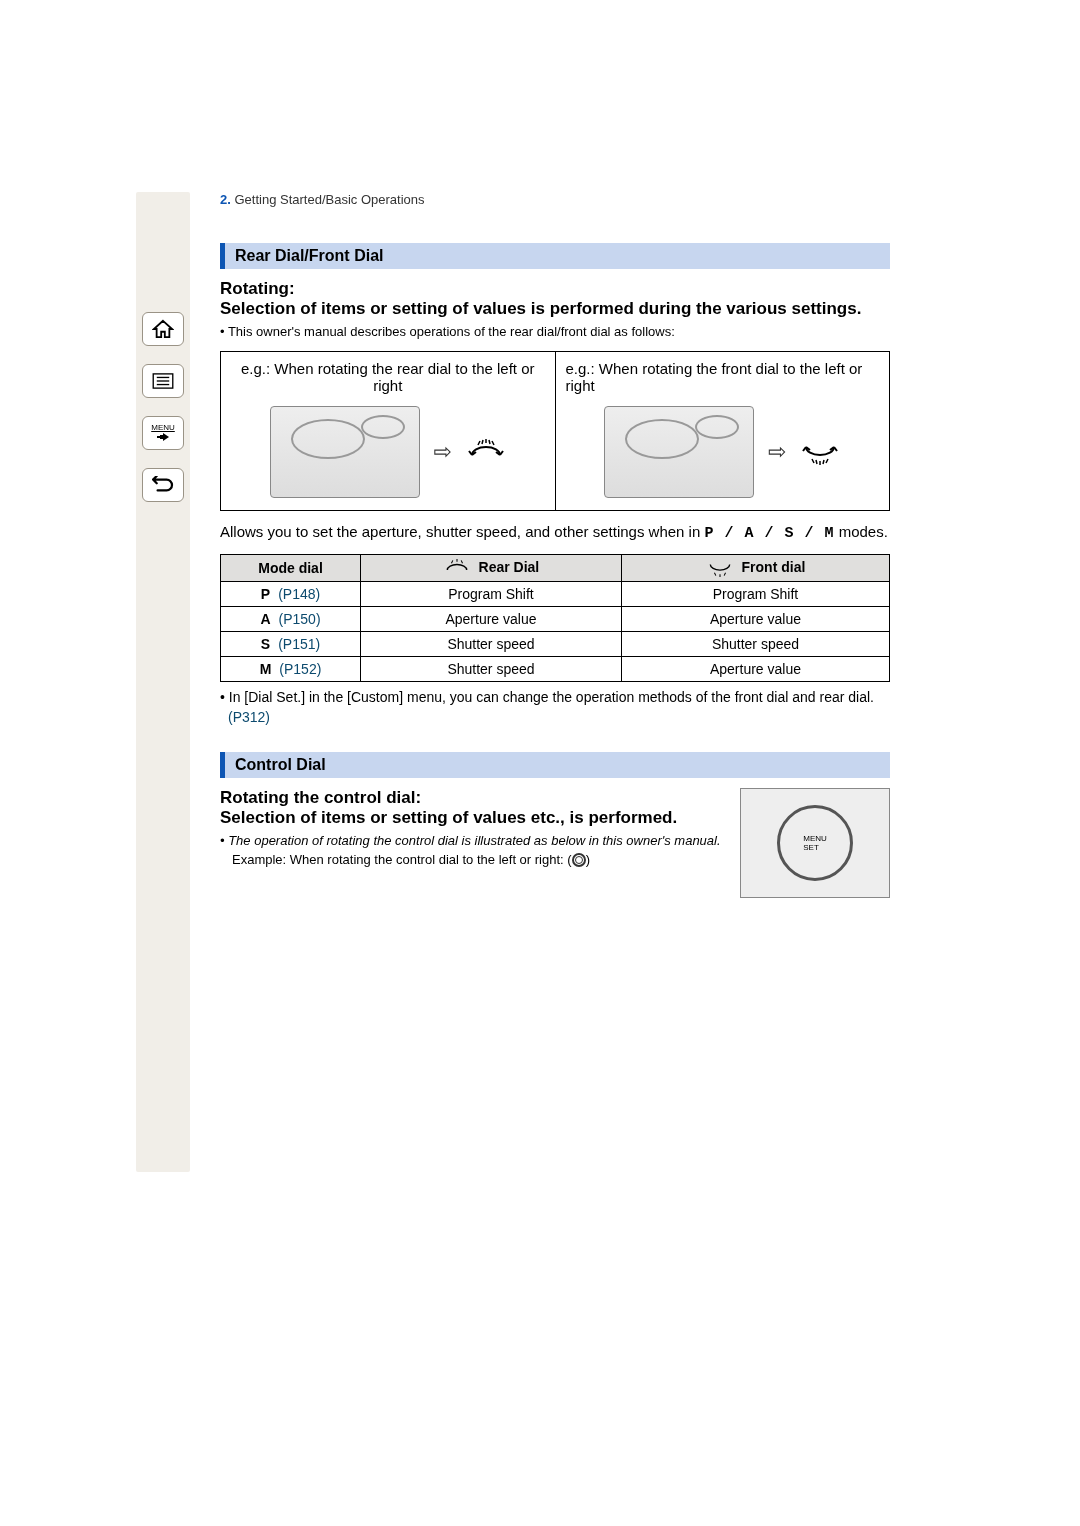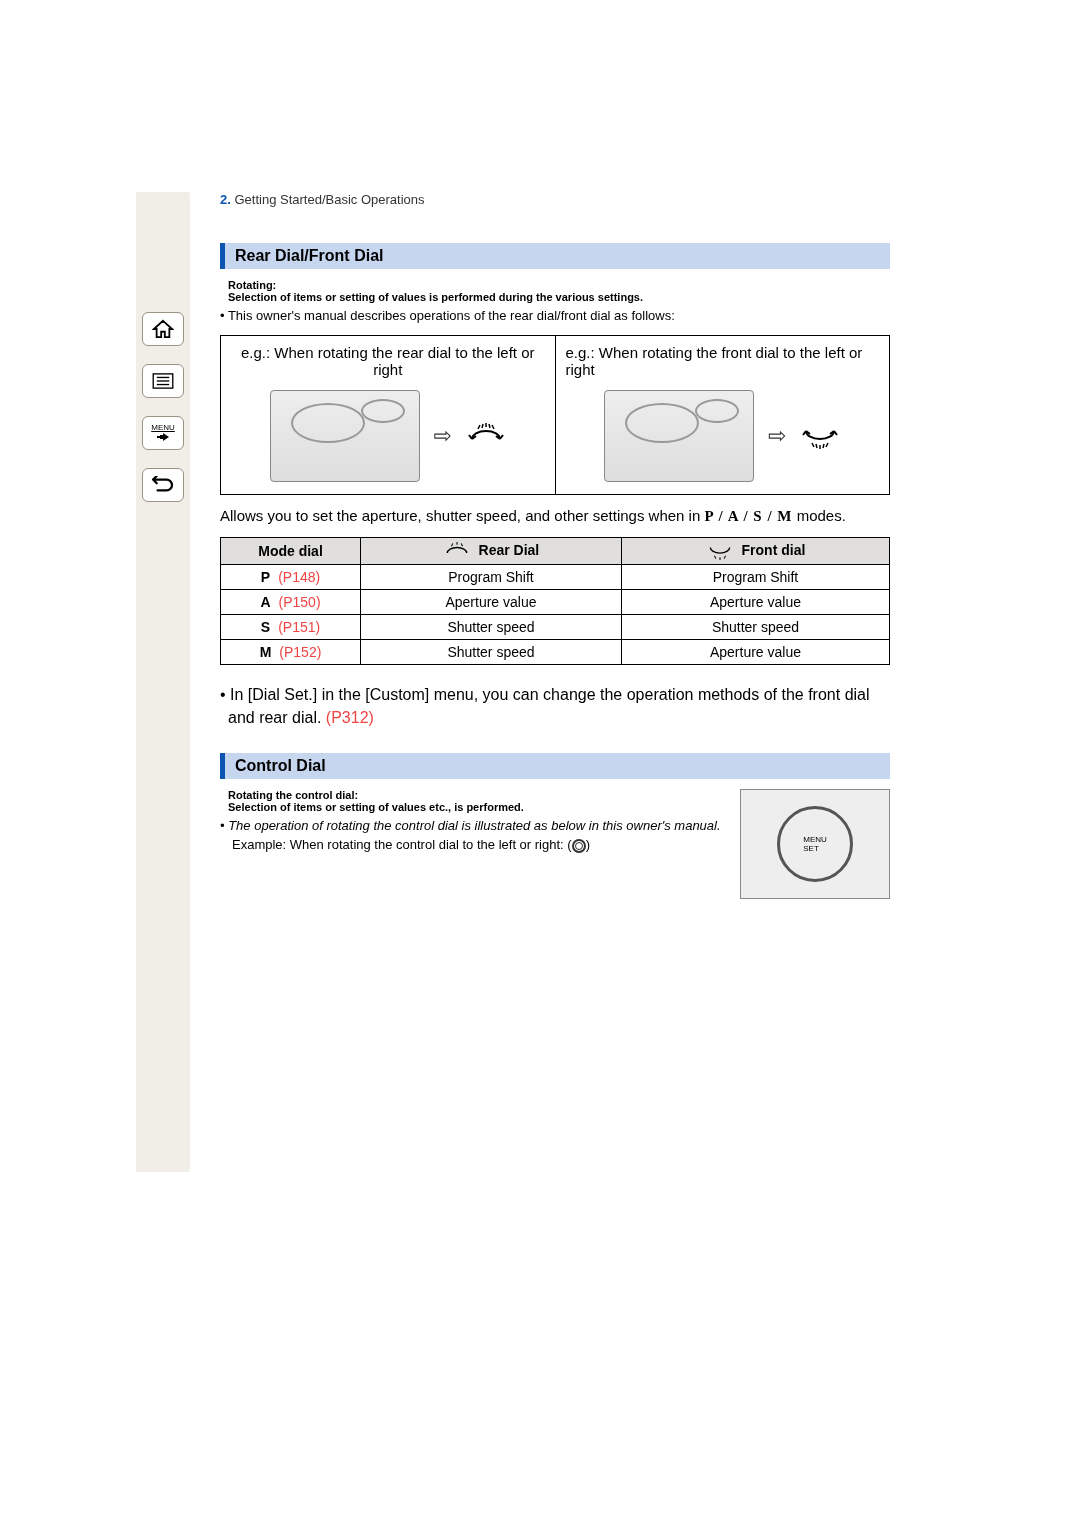--- a/index.html
+++ b/index.html
@@ -57,21 +57,21 @@
   .breadcrumb .num { color: #0d55b3; font-weight: bold; }
   .section-bar {
     background: #c7d6ef;
     border-left: 5px solid #0d55b3;
     padding: 4px 10px;
     font-weight: bold;
     font-size: 16px;
     margin-bottom: 10px;
     margin-top: 8px;
   }
-  .bold { font-weight: bold; font-size: 11px; margin-left: 8px; }
+  .bold { font-weight: bold; font-size: 17px; }
   .bullet {
     font-size: 13px;
     padding-left: 8px;
     text-indent: -8px;
     line-height: 1.4;
     margin: 4px 0 10px 0;
   }
   .two-col {
     display: flex;
     border: 1px solid #000;
@@ -102,41 +102,41 @@
     content:""; position:absolute; left:20px; top:12px;
     width:70px; height:36px; border:2px solid #999; border-radius:50%;
   }
   .camera-box::after {
     content:""; position:absolute; right:14px; top:8px;
     width:40px; height:20px; border:2px solid #999; border-radius:50%;
   }
   .arrow { font-size: 22px; color:#333; }
   .dial-sym { width:40px; height:26px; }
   .modes-text { font-size: 15px; margin: 8px 0 10px 0; line-height:1.4;}
-  .mode-letters { font-family: Liberation Serif, serif; font-weight:900; letter-spacing:1px;margin-top:8px;}
+  .mode-letters { font-family: Liberation Mono, monospace; font-weight:900; letter-spacing:1px;margin-top:8px;}
   table.dial {
     width: 100%;
     border-collapse: collapse;
     font-size: 14px;
   }
   table.dial th, table.dial td {
     border: 1px solid #000;
     padding: 4px 8px;
     text-align: center;
   }
   table.dial th {
     background: #e0dfdd;
     font-weight: bold;
   }
   table.dial td.mode { text-align: center; width: 140px;}
   .mode-letter { font-family: "Arial Black", Arial; font-weight:900; margin-right:8px;}
-  .plink { color: #ef4444; }
+  .plink { color: #0c4a6e; }
   .note {
-    font-size: 16px;
-    margin: 19px 0 24px 0;
+    font-size: 14px;
+    margin: 6px 0 24px 0;
     padding-left: 8px;
     text-indent: -8px;
     line-height:1.4;
   }
   .control-right-illus {
     float: right;
     width: 150px; height: 110px;
     border: 1px solid #888;
     background: #eee;
     margin: 0 0 6px 10px;

